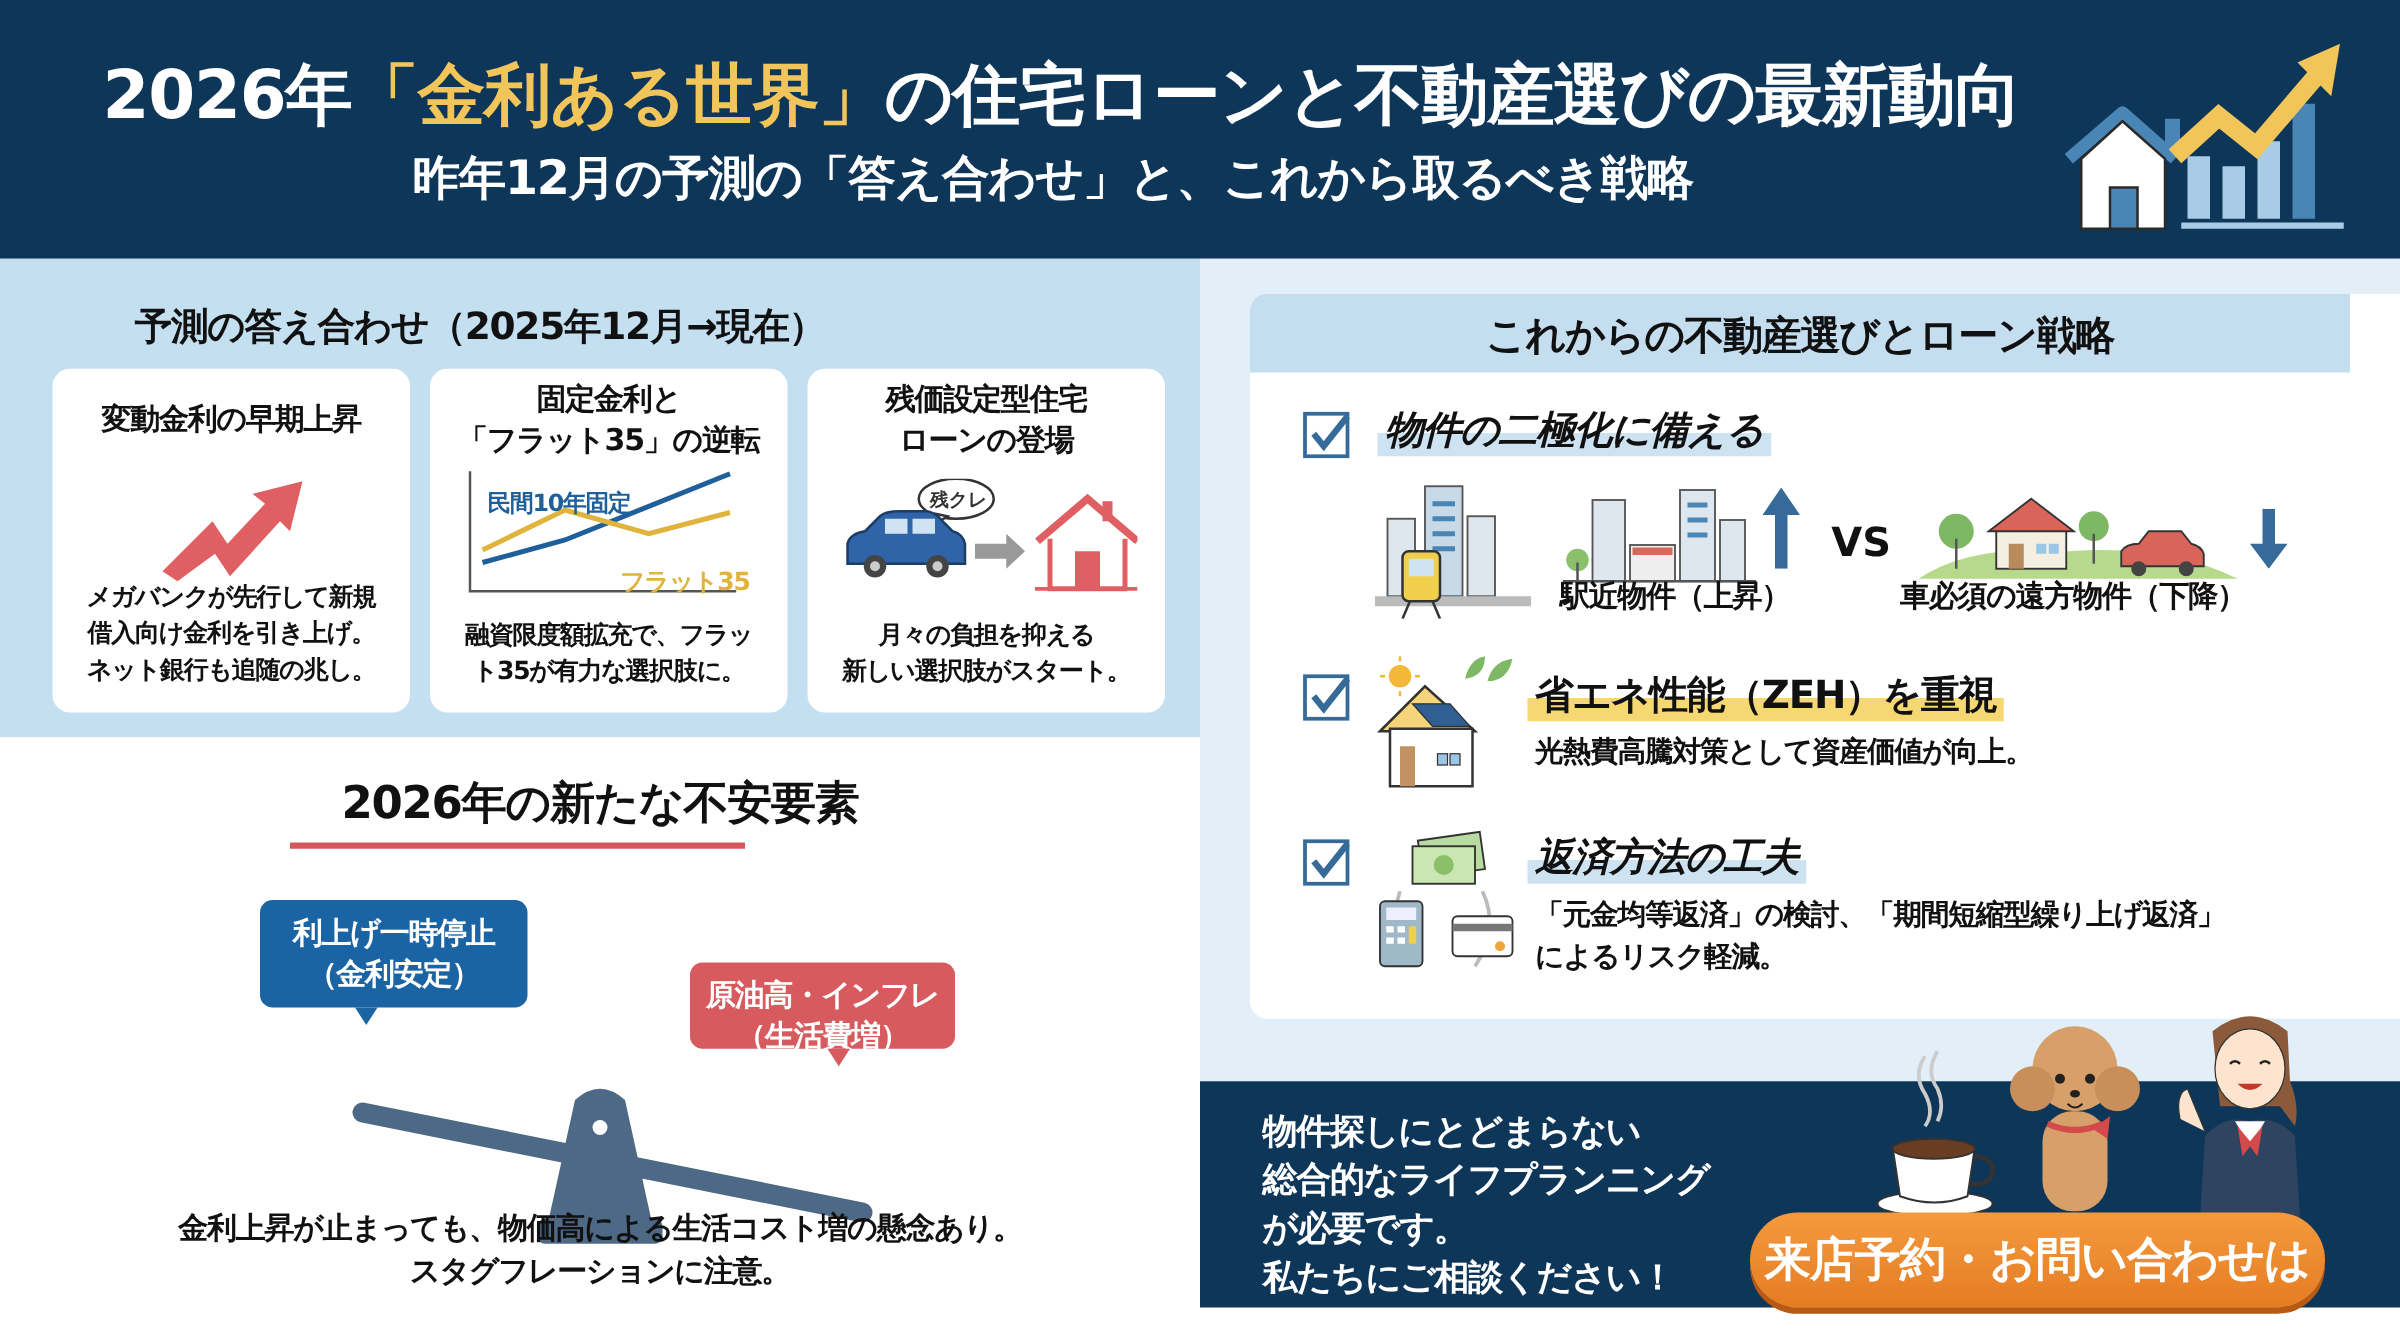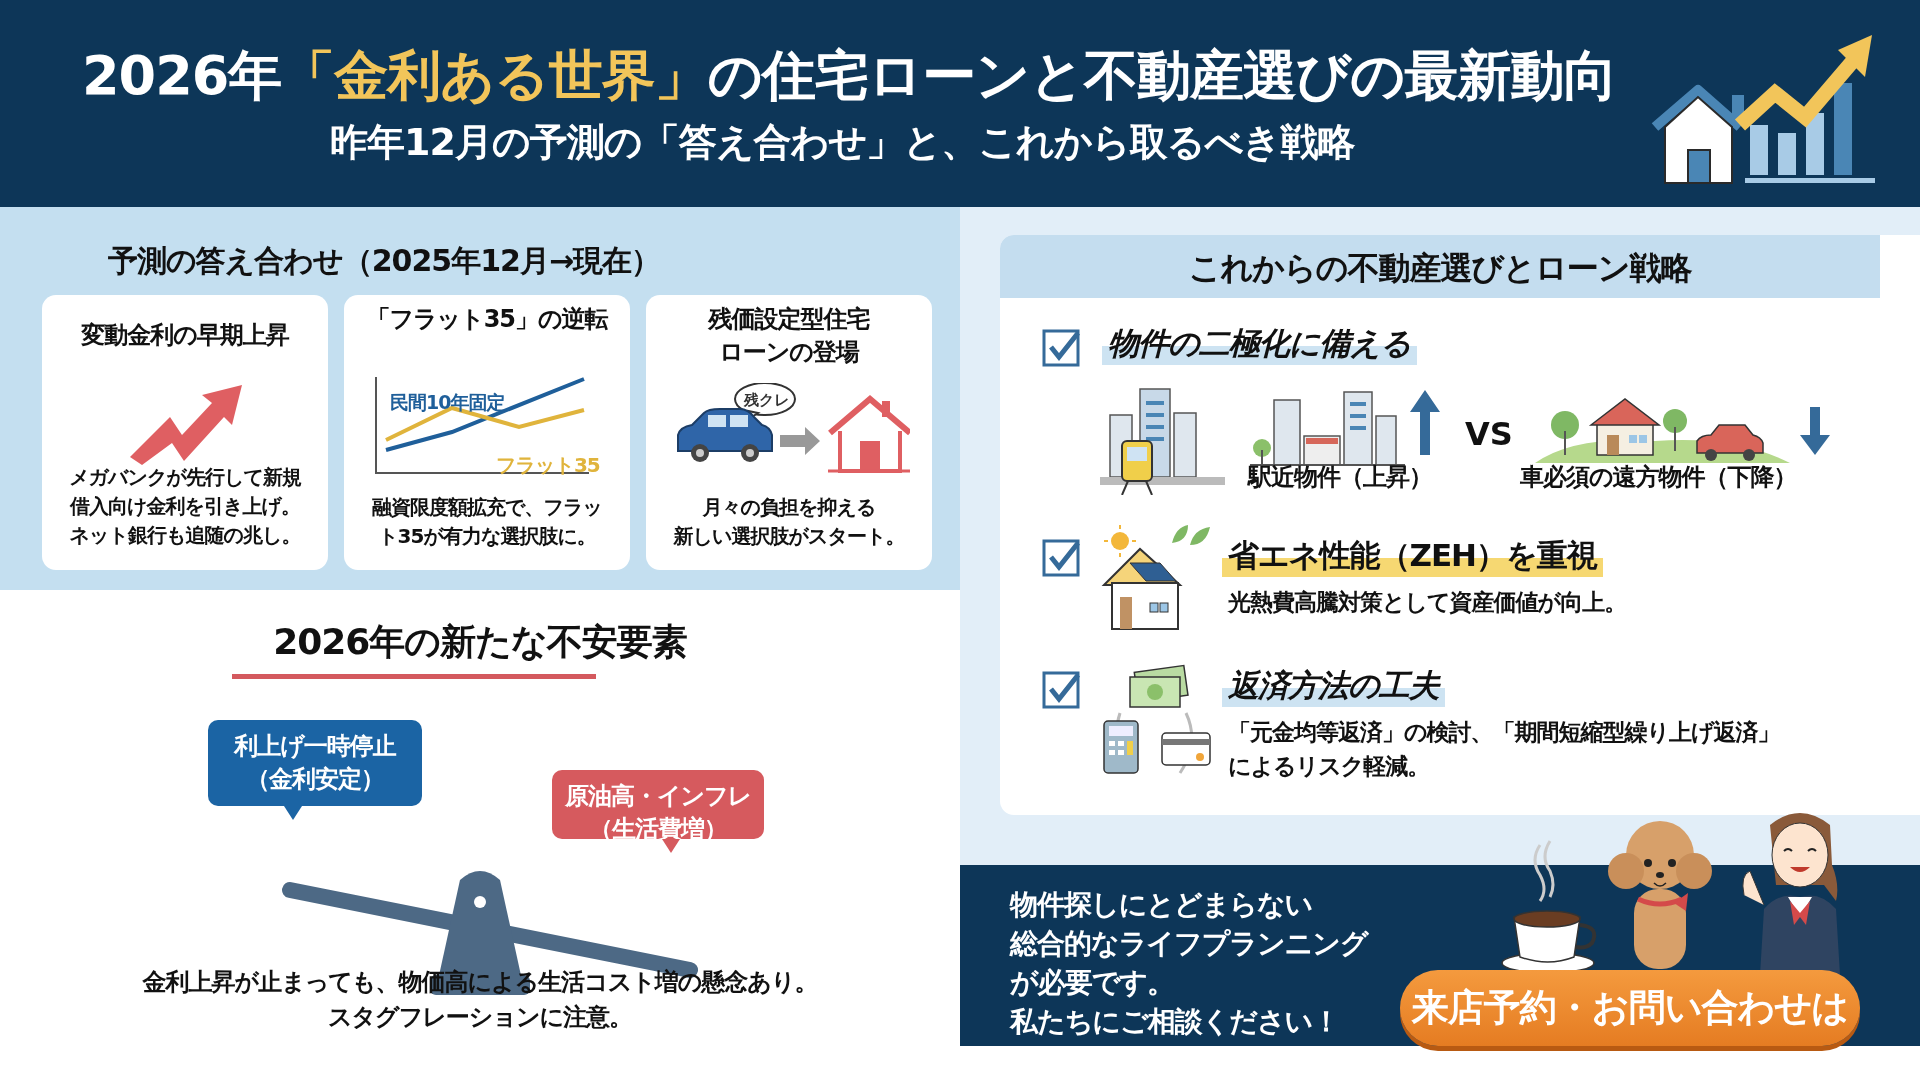--- a/index.html
+++ b/index.html
@@ -86,20 +86,21 @@
     </svg>
     <div class="card-body" style="top:168px;">
       <div>メガバンクが先行して新規</div>
       <div>借入向け金利を引き上げ。</div>
       <div>ネット銀行も追随の兆し。</div>
     </div>
   </div>
 
   <div class="card" style="left:344px;">
     <div class="card-title" style="top:8px;">
+      <div>固定金利と</div>
       <div>「フラット35」の逆転</div>
     </div>
     <svg style="left:30px;top:80px;" width="220" height="105" viewBox="0 0 220 105">
       <polyline points="2,2 2,98 215,98" fill="none" stroke="#555" stroke-width="2"></polyline>
       <polyline points="12,75 78,57 210,4" fill="none" stroke="#1f5f9a" stroke-width="4"></polyline>
       <polyline points="12,65 78,33 145,52 210,35" fill="none" stroke="#e0b43c" stroke-width="4"></polyline>
     </svg>
     <div style="position:absolute;left:46px;top:95px;font-size:19px;font-weight:bold;color:#1f5f9a;letter-spacing:-1px;">民間10年固定</div>
     <div style="position:absolute;left:152px;top:157px;font-size:20px;font-weight:bold;color:#e0b43c;letter-spacing:-1px;">フラット35</div>
     <div class="card-body" style="top:198px;">

